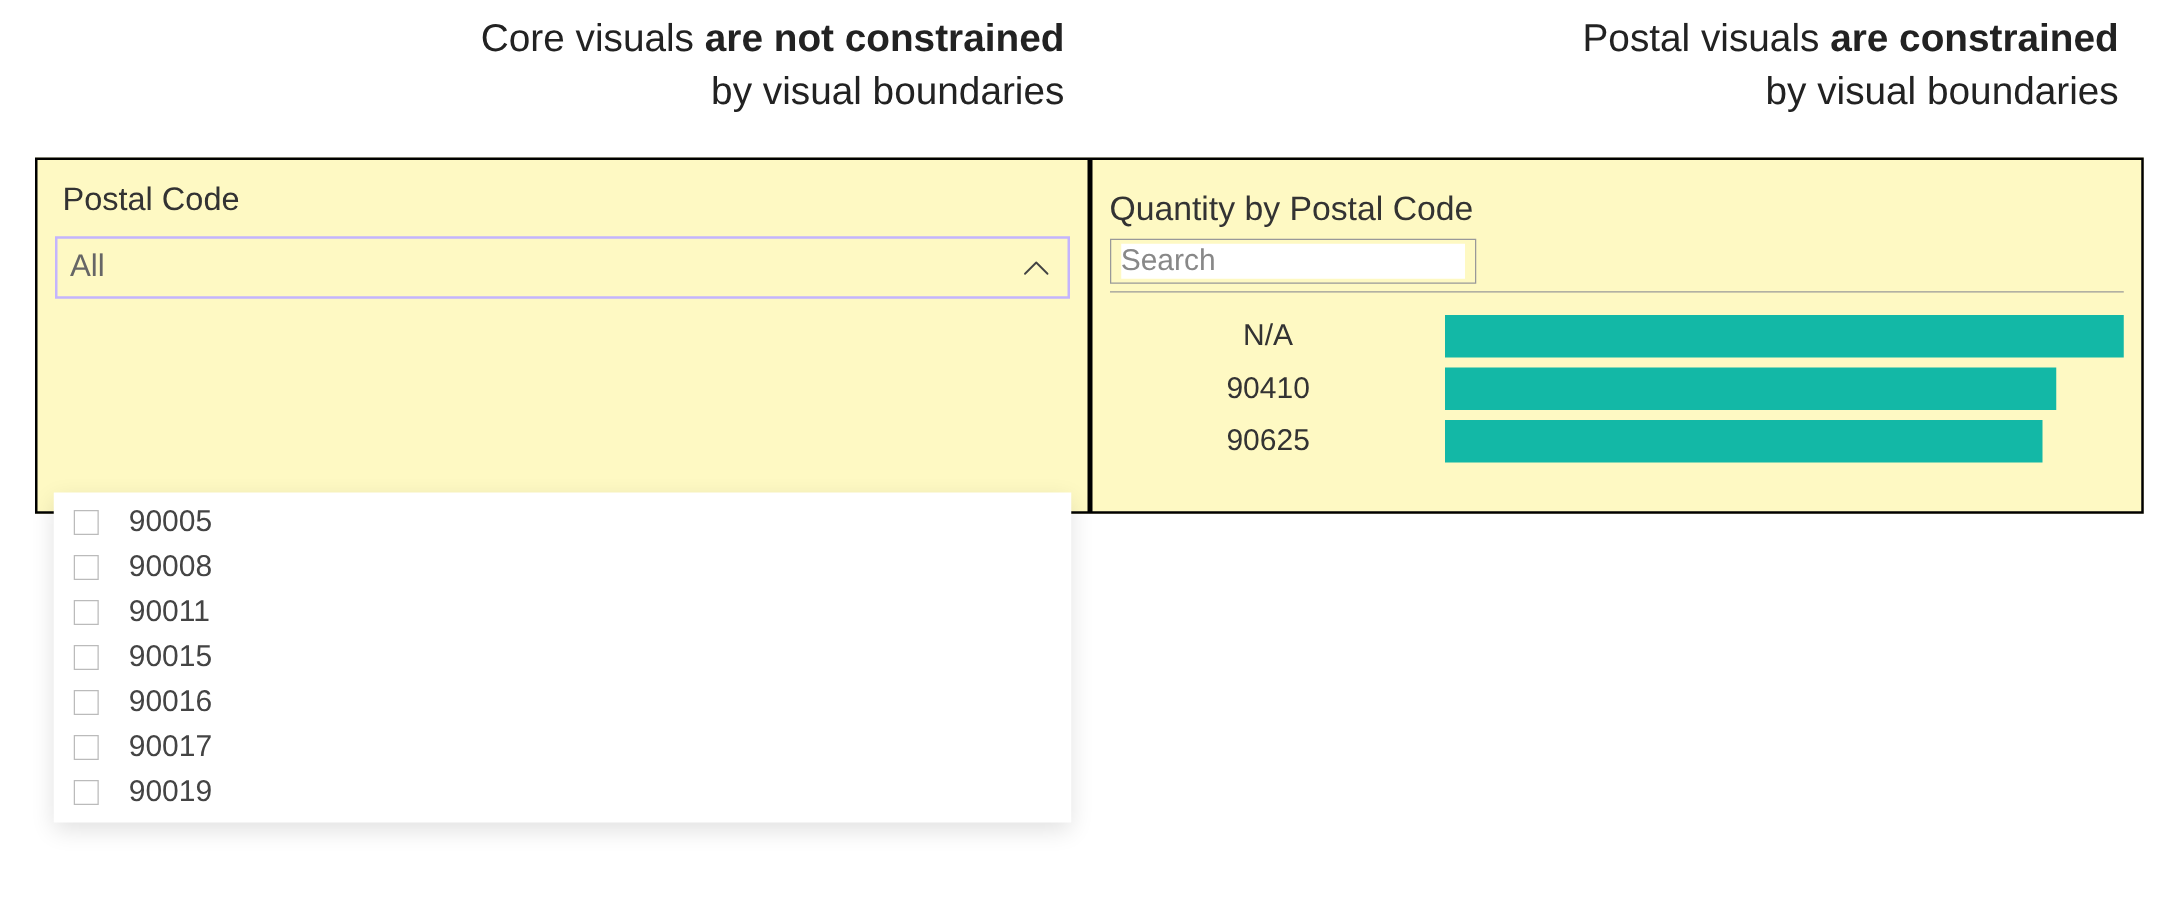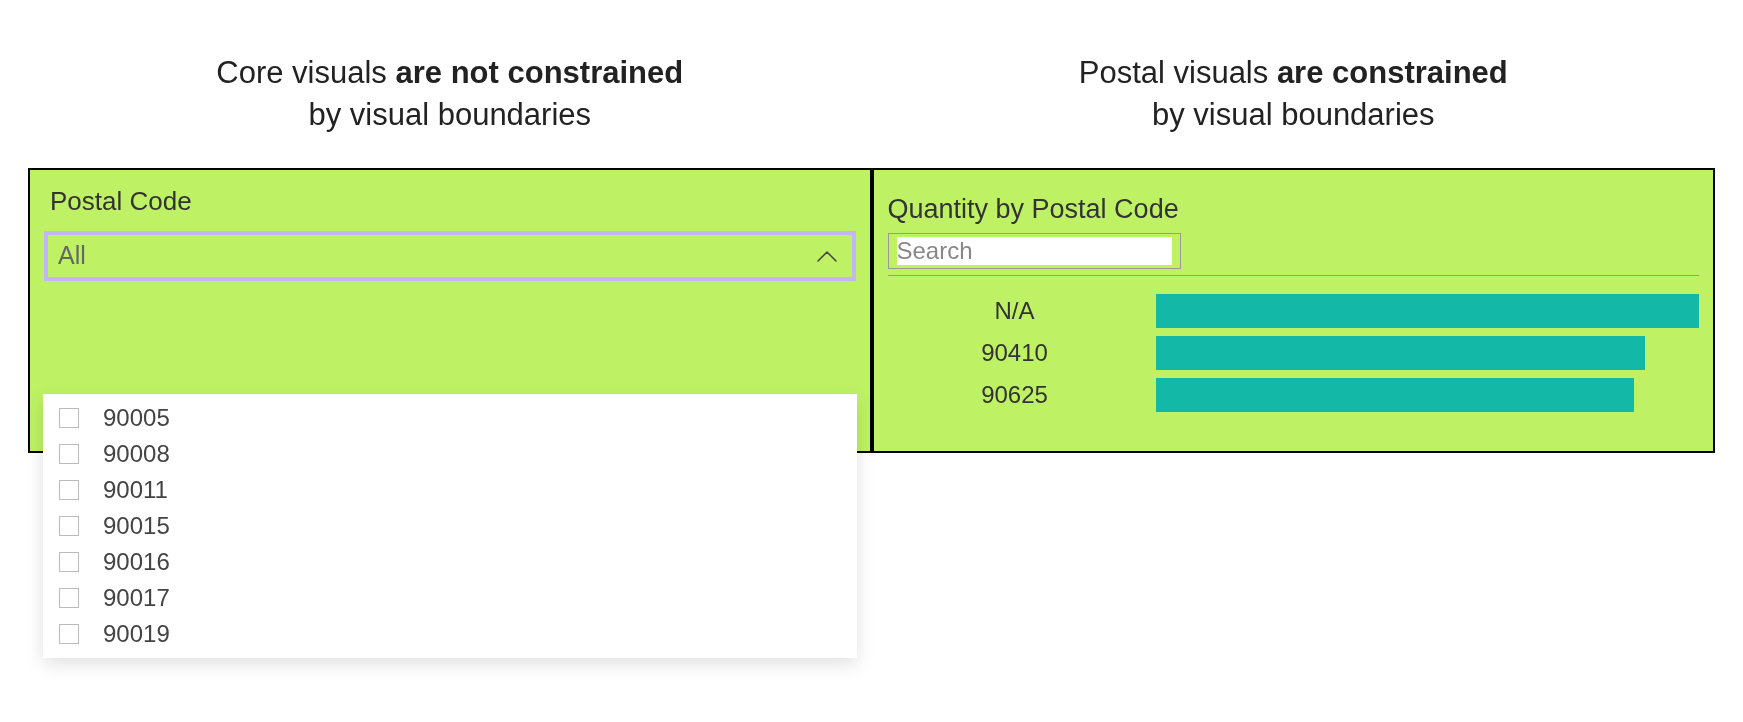--- a/index.html
+++ b/index.html
@@ -23,53 +23,52 @@
       width: 50%;
       padding-left: 28px;
       padding-right: 0;
     }
     .col-right {
       width: 50%;
       padding-left: 0;
       padding-right: 28px;
     }
     .heading {
-      text-align: center;
+      text-align: right;
       font-size: 31px;
       font-weight: 400;
       color: #222;
       line-height: 1.35;
       margin-bottom: 32px;
       padding: 0 20px;
-      margin-top: 42px;
     }
     .heading .bold { font-weight: 600; }
     .heading .line2 { display: block; }
 
     
     .visual-frame {
       border: 2px solid #000;
-      background: #bef264;
+      background: #fef9c3;
       position: relative;
     }
     .visual-frame.left {
       height: 285px;
       margin-right: 0;
     }
     .visual-title {
       font-size: 26px;
       font-weight: 400;
       color: #333;
       padding: 16px 20px 8px 20px;
     }
     .slicer-header {
       display: flex;
       align-items: center;
       justify-content: space-between;
-      border: 4px solid #c4b5fd;
+      border: 2px solid #c4b5fd;
       margin: 6px 14px 0 14px;
       padding: 6px 14px 6px 10px;
       height: 50px;
     }
     .slicer-header span {
       font-size: 25px;
       color: #666;
       font-weight: 400;
     }
     .chevron {

